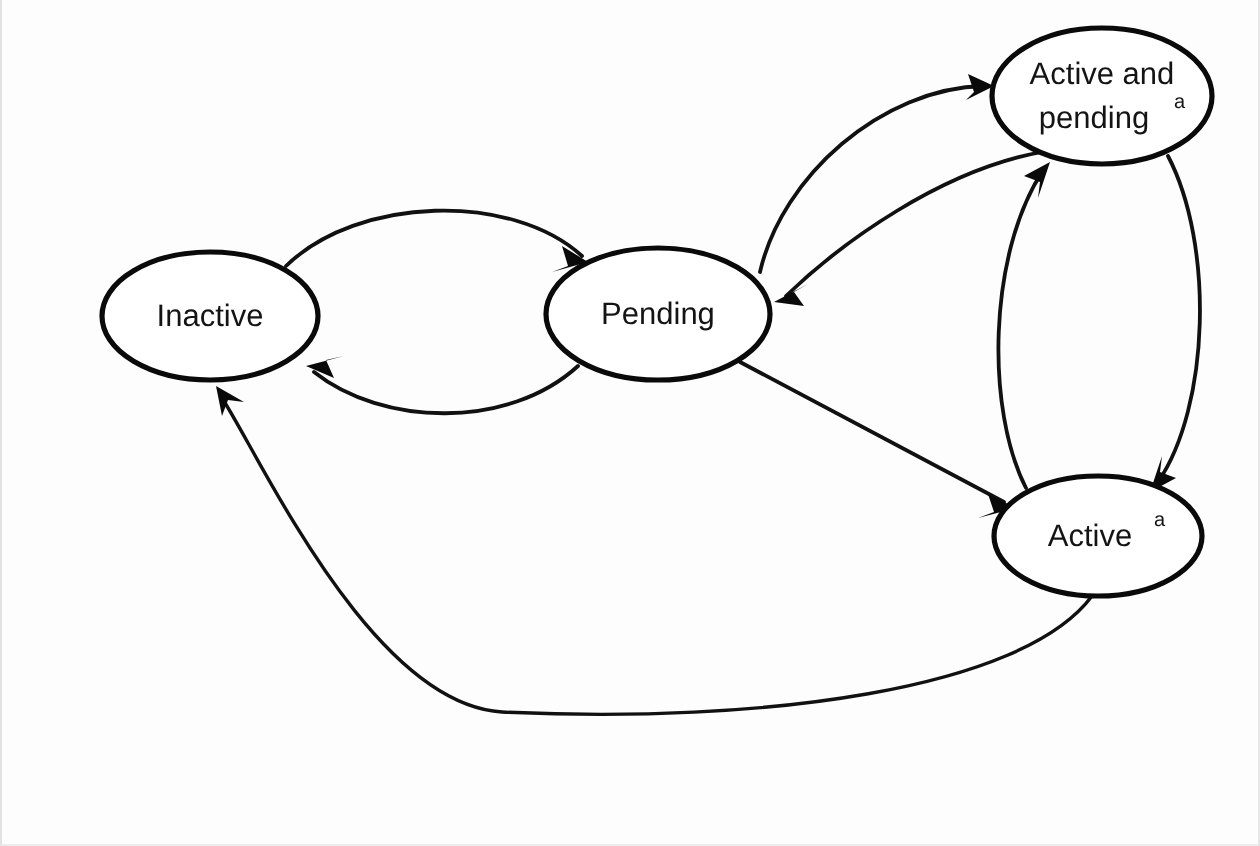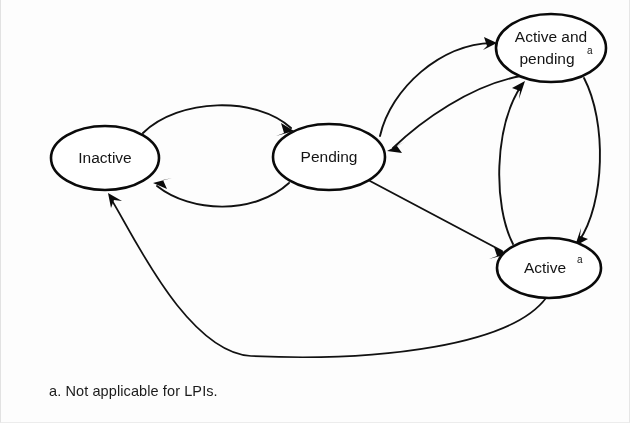--- a/index.html
+++ b/index.html
@@ -141,15 +141,14 @@
     </g>
 
     <g>
       <ellipse class="state-ellipse" cx="548" cy="268" rx="52" ry="30"></ellipse>
       <text class="state-label" x="544" y="269">Active</text>
       <text class="state-label-sup" x="576" y="263">a</text>
     </g>
 
   </svg>
 
-  <div class="footnote-text">a. Not applicable for LPIs.</div>
 
 </div>
 
 </body></html>

